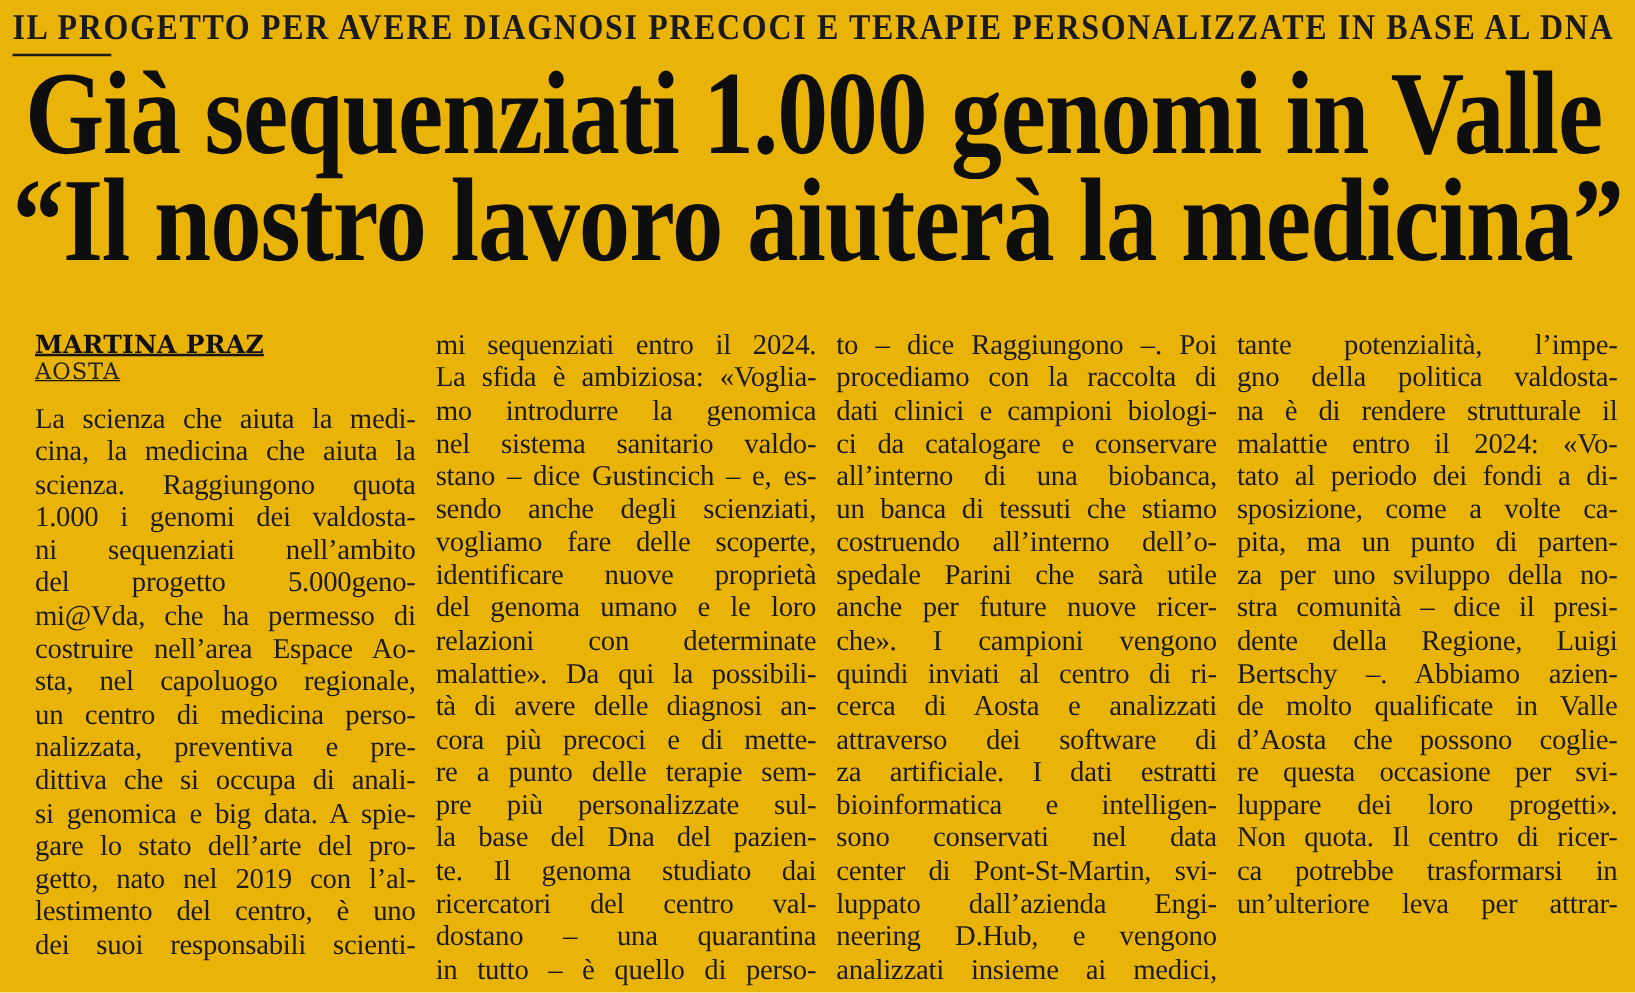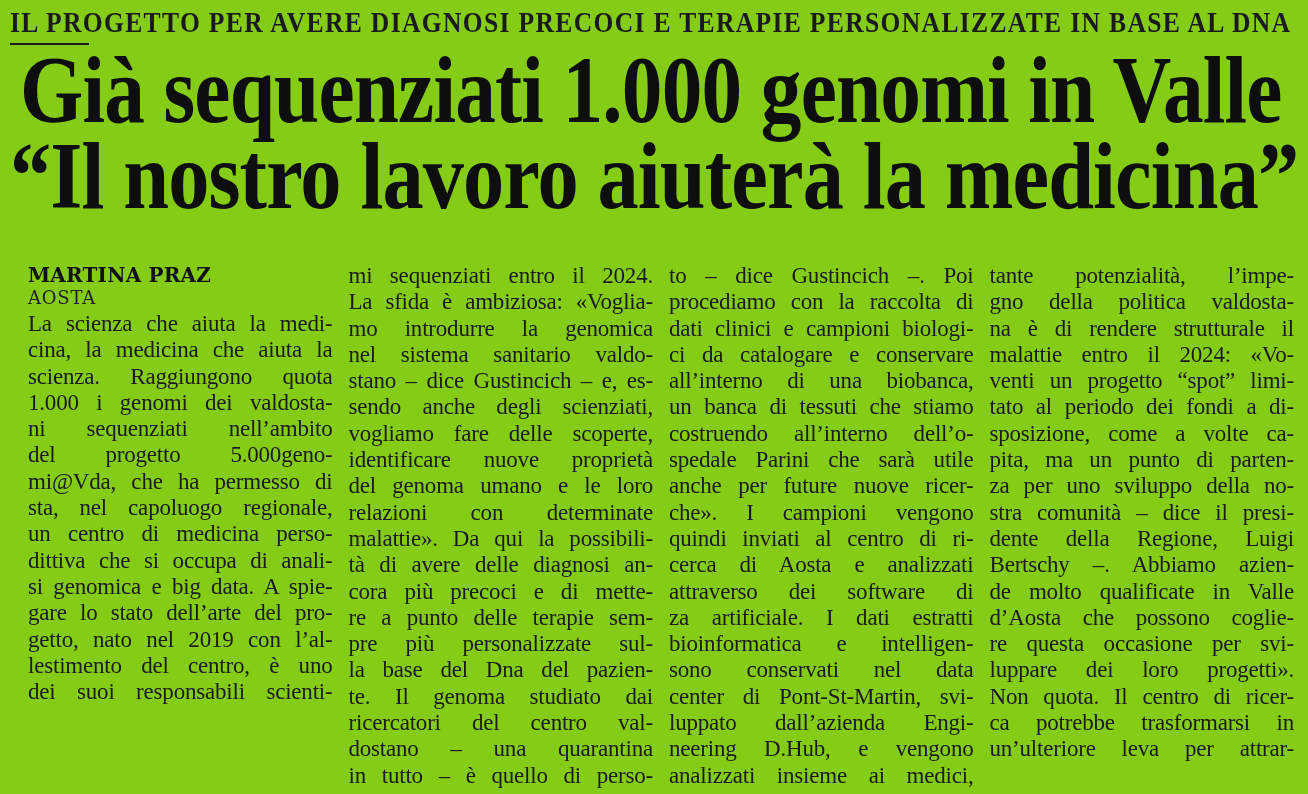--- a/index.html
+++ b/index.html
@@ -9,21 +9,21 @@
   }
   body {
     width: 1308px;
     height: 794px;
     overflow: hidden;
   }
   .page {
     position: relative;
     width: 1308px;
     height: 794px;
-    background: #84cc16;
+    background: #eab308;
     font-family: "Liberation Serif", serif;
     color: #161616;
     overflow: hidden;
   }
 
   
   .kicker {
     position: absolute;
     top: 6px;
     left: 10px;
@@ -68,21 +68,21 @@
     position: absolute;
     top: 263px;
     left: 28px;
     width: 1266px;
     display: grid;
     grid-template-columns: repeat(4, 1fr);
     column-gap: 16px;
   }
   .col { min-width: 0; }
 
-  .byline { margin-bottom: 2px; }
+  .byline { margin-bottom: 13px; text-decoration: underline; }
   .byline-author {
     font-family: "DejaVu Serif", serif;
     font-weight: 700;
     font-size: 20px;
     line-height: 24px;
     letter-spacing: 0.2px;
     color: #111111;
   }
   .byline-location {
     font-family: "DejaVu Serif", serif;
@@ -127,22 +127,24 @@
         <div class="byline-location">AOSTA</div>
       </div>
       <div class="lines">
           <div class="bline">La scienza che aiuta la medi-</div>
           <div class="bline">cina, la medicina che aiuta la</div>
           <div class="bline">scienza. Raggiungono quota</div>
           <div class="bline">1.000 i genomi dei valdosta-</div>
           <div class="bline">ni sequenziati nell’ambito</div>
           <div class="bline">del progetto 5.000geno-</div>
           <div class="bline">mi@Vda, che ha permesso di</div>
+          <div class="bline">costruire nell’area Espace Ao-</div>
           <div class="bline">sta, nel capoluogo regionale,</div>
           <div class="bline">un centro di medicina perso-</div>
+          <div class="bline">nalizzata, preventiva e pre-</div>
           <div class="bline">dittiva che si occupa di anali-</div>
           <div class="bline">si genomica e big data. A spie-</div>
           <div class="bline">gare lo stato dell’arte del pro-</div>
           <div class="bline">getto, nato nel 2019 con l’al-</div>
           <div class="bline">lestimento del centro, è uno</div>
           <div class="bline">dei suoi responsabili scienti-</div>
         </div>
     </div>
 
     <div class="col">
@@ -165,21 +167,21 @@
           <div class="bline">la base del Dna del pazien-</div>
           <div class="bline">te. Il genoma studiato dai</div>
           <div class="bline">ricercatori del centro val-</div>
           <div class="bline">dostano – una quarantina</div>
           <div class="bline">in tutto – è quello di perso-</div>
         </div>
     </div>
 
     <div class="col">
       <div class="lines">
-          <div class="bline">to – dice Gustincich –. Poi</div>
+          <div class="bline">to – dice Raggiungono –. Poi</div>
           <div class="bline">procediamo con la raccolta di</div>
           <div class="bline">dati clinici e campioni biologi-</div>
           <div class="bline">ci da catalogare e conservare</div>
           <div class="bline">all’interno di una biobanca,</div>
           <div class="bline">un banca di tessuti che stiamo</div>
           <div class="bline">costruendo all’interno dell’o-</div>
           <div class="bline">spedale Parini che sarà utile</div>
           <div class="bline">anche per future nuove ricer-</div>
           <div class="bline">che». I campioni vengono</div>
           <div class="bline">quindi inviati al centro di ri-</div>
@@ -194,21 +196,20 @@
           <div class="bline">analizzati insieme ai medici,</div>
         </div>
     </div>
 
     <div class="col">
       <div class="lines">
           <div class="bline">tante potenzialità, l’impe-</div>
           <div class="bline">gno della politica valdosta-</div>
           <div class="bline">na è di rendere strutturale il</div>
           <div class="bline">malattie entro il 2024: «Vo-</div>
-          <div class="bline">venti un progetto “spot” limi-</div>
           <div class="bline">tato al periodo dei fondi a di-</div>
           <div class="bline">sposizione, come a volte ca-</div>
           <div class="bline">pita, ma un punto di parten-</div>
           <div class="bline">za per uno sviluppo della no-</div>
           <div class="bline">stra comunità – dice il presi-</div>
           <div class="bline">dente della Regione, Luigi</div>
           <div class="bline">Bertschy –. Abbiamo azien-</div>
           <div class="bline">de molto qualificate in Valle</div>
           <div class="bline">d’Aosta che possono coglie-</div>
           <div class="bline">re questa occasione per svi-</div>

